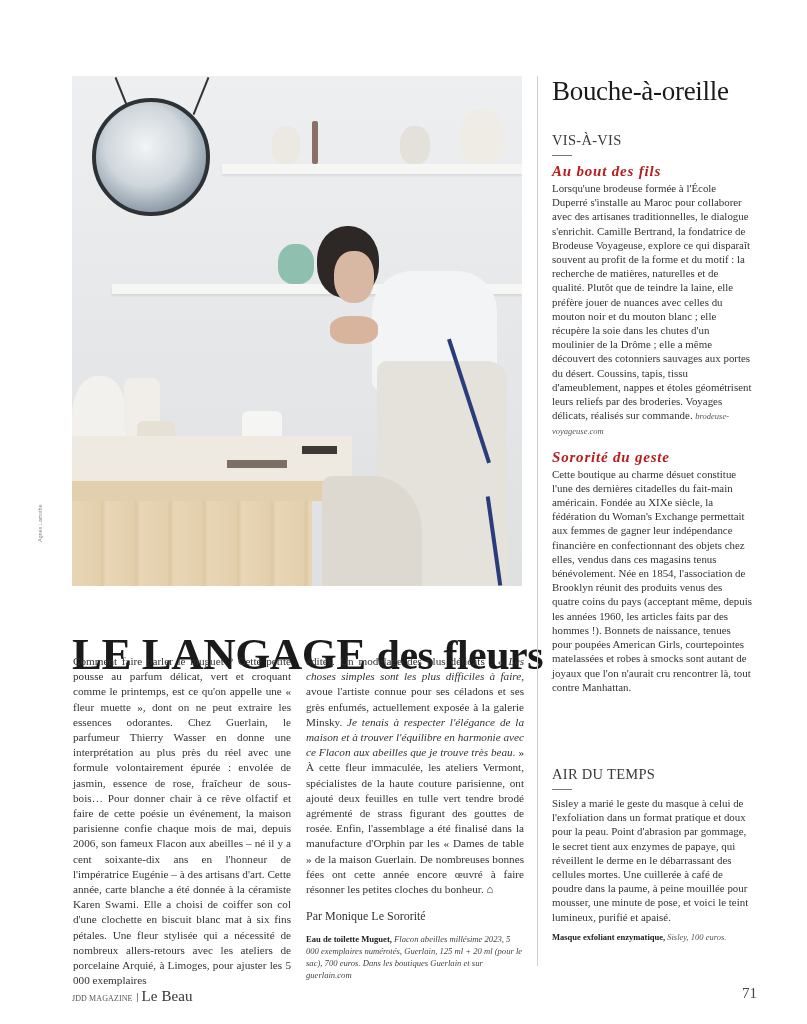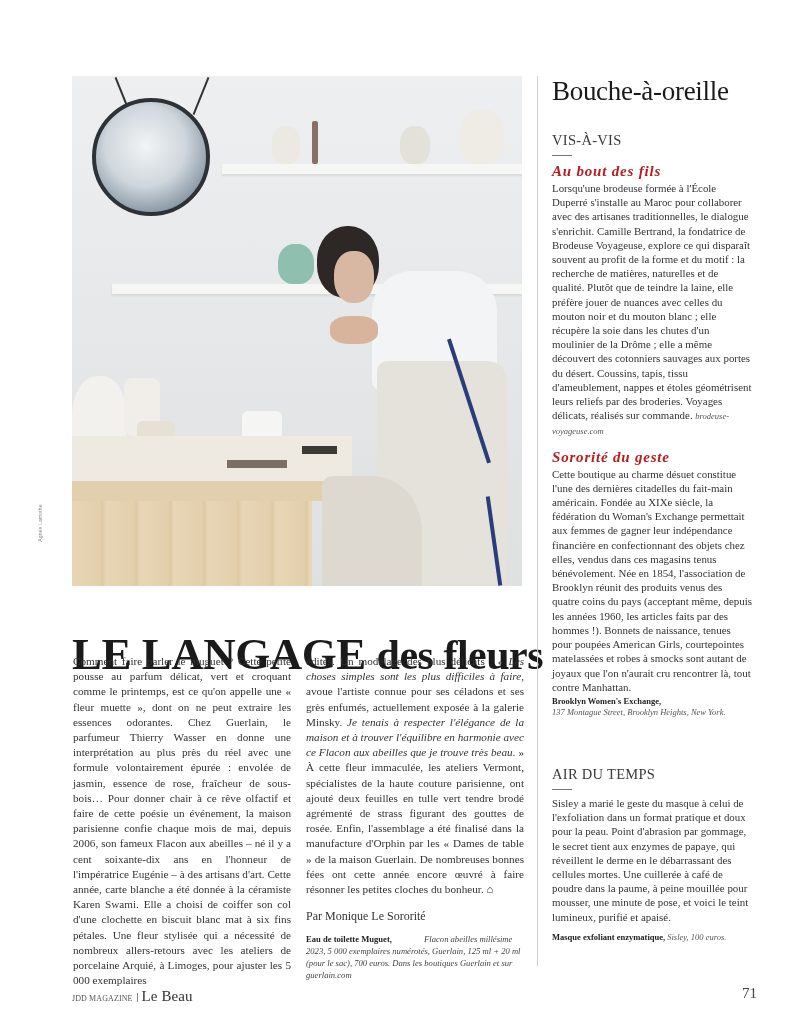--- a/index.html
+++ b/index.html
@@ -29,21 +29,21 @@
   .headline .small { font-size:42px; }
 
   .col { position:absolute; font-size:11.2px; line-height:15.2px; text-align:justify; color:#333; }
   .col p { margin:0; }
   .col-a { left:73px; top:654px; width:218px; }
   .col-b { left:306px; top:654px; width:218px; }
   .col i { font-style:italic; }
   .byline { margin-top:12px !important; font-size:12px; color:#333; text-align:left; }
   .caption { margin-top:9px !important; font-size:8.6px; line-height:12px; text-align:left; color:#444; }
   .caption b { font-weight:bold; color:#222; }
-  .caption i { font-style:italic;margin-left:30px; }
+  .caption i { font-style:italic; }
 
   .vline { position:absolute; left:537px; top:76px; width:1px; height:890px; background:#cfcfcf; }
 
   .side { position:absolute; left:552px; width:200px; }
   .side-title { position:absolute; left:552px; top:74px; font-size:27px; line-height:34px; color:#1a1a1a; letter-spacing:-0.3px; }
   .rubric { font-size:14.5px; color:#3a3a3a; letter-spacing:0.3px; line-height:18px; }
   .rule { width:20px; height:1px; background:#777; margin:6px 0 6px 0; }
   .subhead { font-size:15px; font-style:italic; color:#b91c1c; letter-spacing:0.8px; line-height:19px; font-weight:bold; }
   .stext { font-size:10.9px; line-height:14.2px; color:#333; margin:0; }
   .stext .url { font-style:italic; font-size:8.5px; color:#555; }
@@ -111,21 +111,20 @@
 
 <div class="side-title">Bouche-à-oreille</div>
 
 <div class="side" style="top:131px;">
   <div class="rubric">VIS-À-VIS</div>
   <div class="rule"></div>
   <div class="subhead">Au bout des fils</div>
   <p class="stext"><span>Lorsqu'une brodeuse formée à l'École Duperré s'installe au Maroc pour collaborer avec des artisanes traditionnelles, le dialogue s'enrichit. Camille Bertrand, la fondatrice de Brodeuse Voyageuse, explore ce qui disparaît souvent au profit de la forme et du motif : la recherche de matières, naturelles et de qualité. Plutôt que de teindre la laine, elle préfère jouer de nuances avec celles du mouton noir et du mouton blanc ; elle récupère la soie dans les chutes d'un moulinier de la Drôme ; elle a même découvert des cotonniers sauvages aux portes du désert. Coussins, tapis, tissu d'ameublement, nappes et étoles géométrisent leurs reliefs par des broderies. Voyages délicats, réalisés sur commande. </span><span class="url">brodeuse-voyageuse.com</span></p>
   <div class="subhead" style="margin-top:9px;">Sororité du geste</div>
   <p class="stext">Cette boutique au charme désuet constitue l'une des dernières citadelles du fait-main américain. Fondée au XIXe siècle, la fédération du Woman's Exchange permettait aux femmes de gagner leur indépendance financière en confectionnant des objets chez elles, vendus dans ces magasins tenus bénévolement. Née en 1854, l'association de Brooklyn réunit des produits venus des quatre coins du pays (acceptant même, depuis les années 1960, les articles faits par des hommes !). Bonnets de naissance, tenues pour poupées American Girls, courtepointes matelassées et robes à smocks sont autant de joyaux que l'on n'aurait cru rencontrer là, tout contre Manhattan.</p>
-  <p class="credit-line" style="margin-top:2px;"><b>Brooklyn Women's Exchange,</b><br><i>137 Montague Street, Brooklyn Heights, New York.</i></p>
 </div>
 
 <div class="side" style="top:765px;">
   <div class="rubric">AIR DU TEMPS</div>
   <div class="rule"></div>
   <p class="stext">Sisley a marié le geste du masque à celui de l'exfoliation dans un format pratique et doux pour la peau. Point d'abrasion par gommage, le secret tient aux enzymes de papaye, qui réveillent le derme en le débarrassant des cellules mortes. Une cuillerée à café de poudre dans la paume, à peine mouillée pour mousser, une minute de pose, et voici le teint lumineux, purifié et apaisé.</p>
   <p class="credit-line" style="margin-top:8px;"><b>Masque exfoliant enzymatique,</b><i> Sisley, 100 euros.</i></p>
 </div>
 
 <div class="footer-left"><span>JDD MAGAZINE</span><span class="sep"></span><span class="mag2">Le Beau</span></div>

